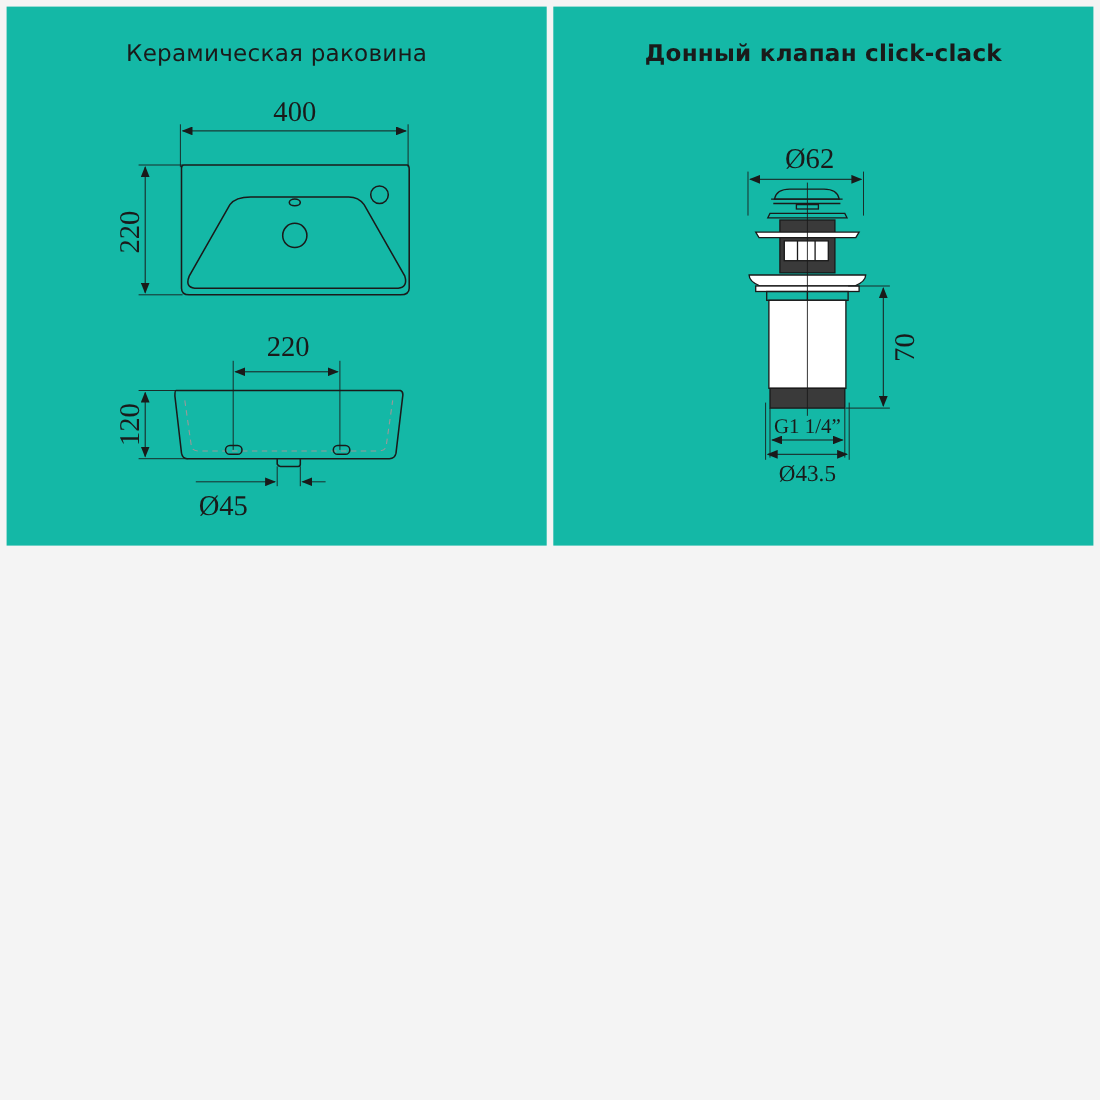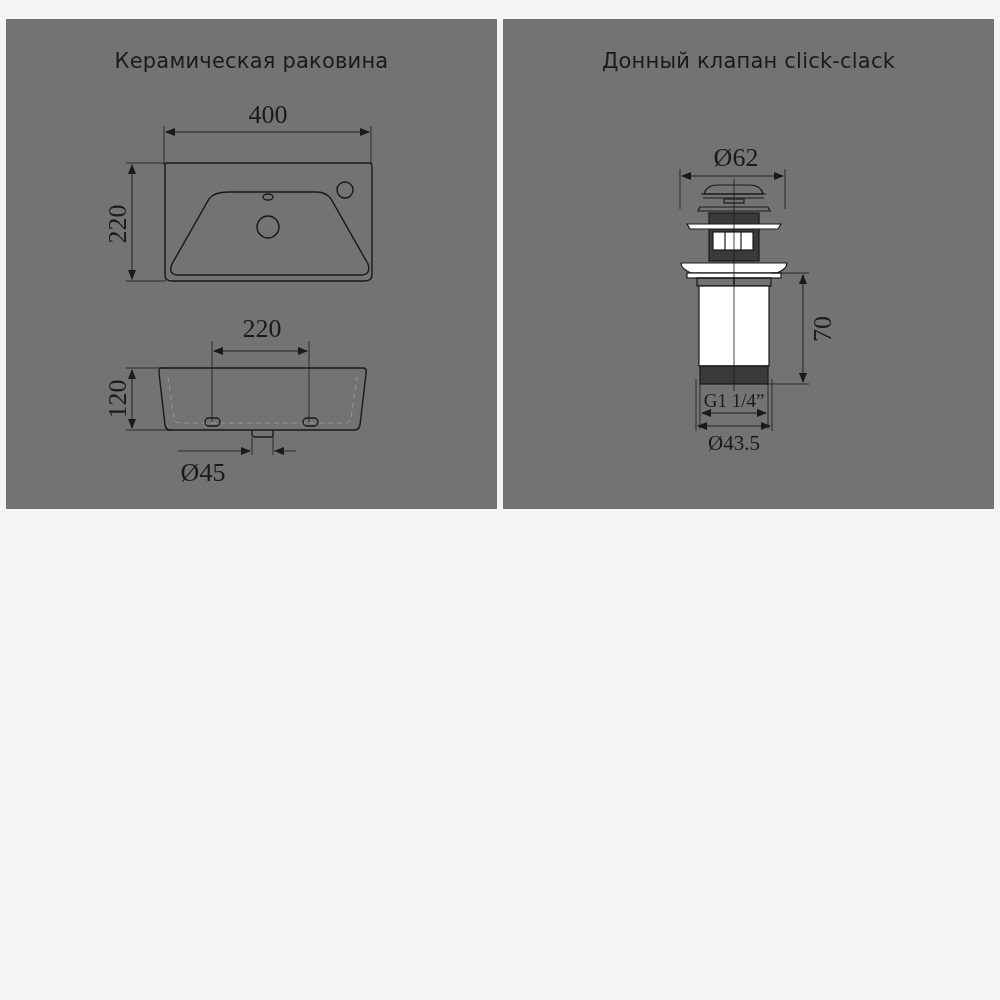--- a/index.html
+++ b/index.html
@@ -5,33 +5,33 @@
   html, body { margin: 0; padding: 0; }
   body {
     width: 1000px; height: 1000px;
     background: #f4f4f4;
     position: relative;
     overflow: hidden;
     font-family: "Liberation Sans", sans-serif;
   }
   .card {
     position: absolute;
-    top: 19px;
+    top: 6px;
     height: 490px;
-    background: #737373;
+    background: #14b8a6;
   }
   .card-left { left: 6px; width: 491px; }
   .card-right { left: 503px; width: 491px; }
   .card-title {
     position: absolute;
     top: 30px; left: 0; right: 0;
     text-align: center;
     font-family: "DejaVu Sans", sans-serif;
     font-size: 21px;
-    font-weight: normal;
+    font-weight: bold;
     color: #1a1a1a;
     letter-spacing: 0.2px;
   }
   .card-left .card-title { font-weight: 500; }
   svg { position: absolute; left: 0; top: 0; }
   .dim { font-family: "Liberation Serif", "DejaVu Serif", serif; fill: #1a1a1a; }
 </style>
 </head>
 <body>
 

